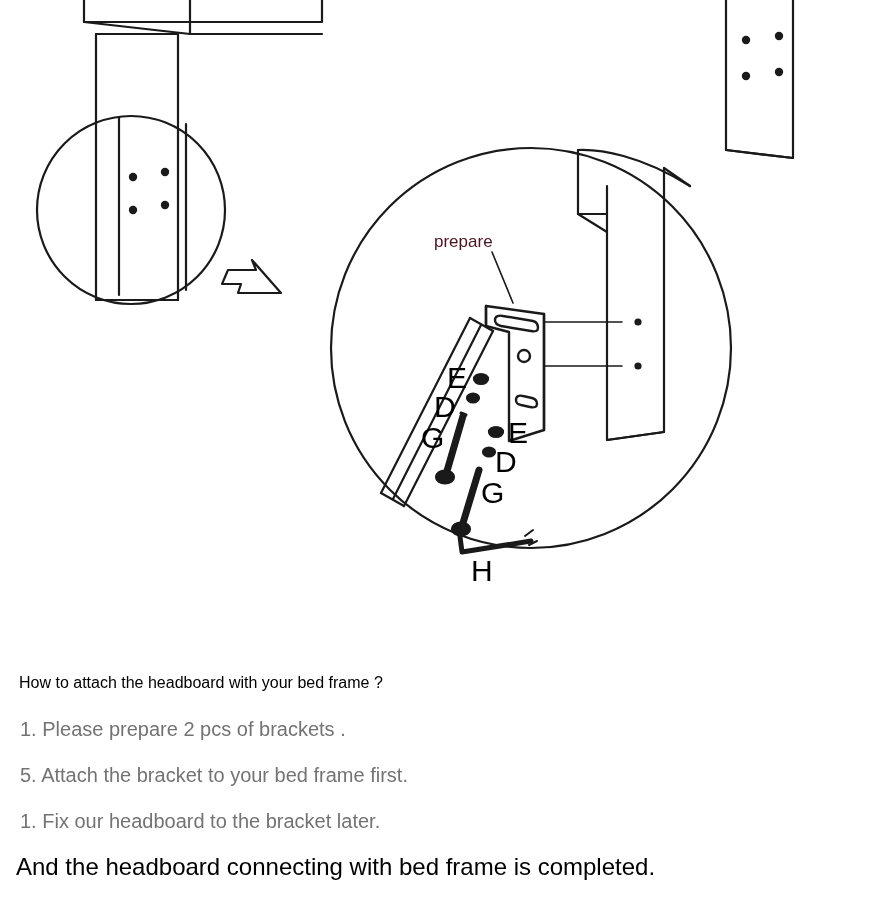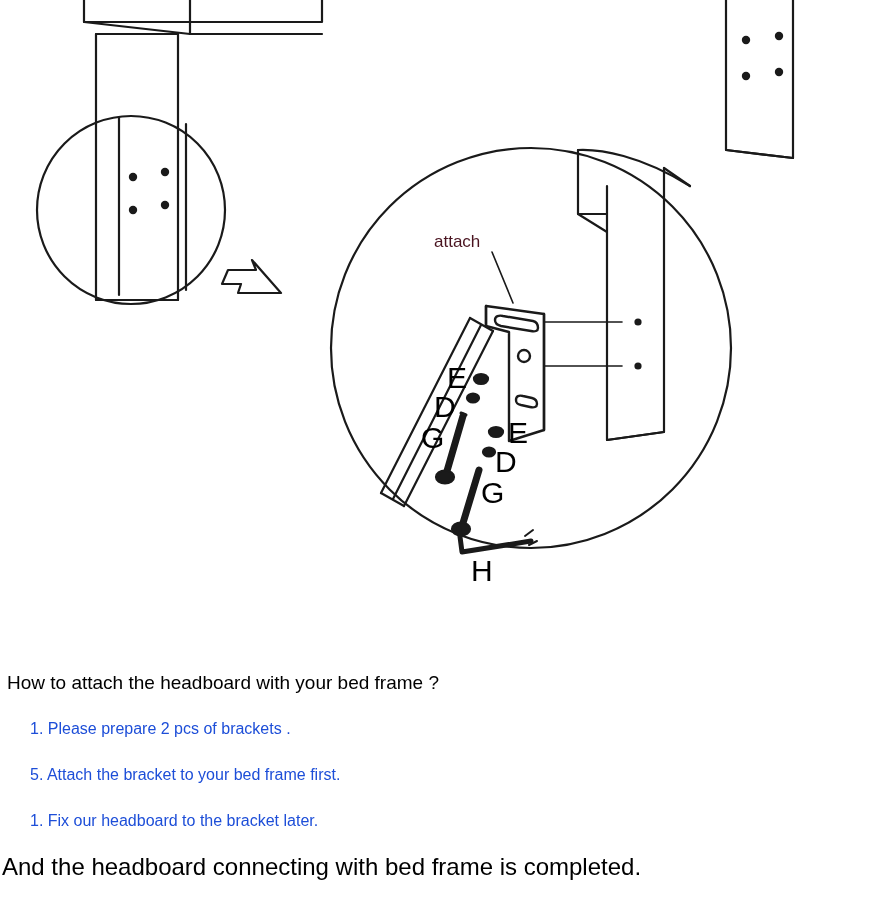--- a/index.html
+++ b/index.html
@@ -39,40 +39,40 @@
     font-size: 17px;
     color: #4a1420;
   }
   #instructions {
     position: absolute;
     left: 0;
     top: 660px;
     width: 875px;
   }
   .instr-heading {
-    font-size: 19px;
+    font-size: 16px;
     line-height: 46px;
-    padding-left: 7px;
+    padding-left: 19px;
     color: #000;
   }
   .instr-list {
     margin: 0;
     padding: 0;
     list-style: none;
   }
   .instr-item {
-    font-size: 16px;
+    font-size: 20px;
     line-height: 46px;
-    padding-left: 30px;
-    color: #1d4ed8;
+    padding-left: 20px;
+    color: #737373;
   }
   .instr-footer {
     font-size: 24px;
     line-height: 46px;
-    padding-left: 2px;
+    padding-left: 16px;
     color: #000;
   }
 </style>
 </head>
 <body>
 
 <div id="diagram-area">
   <svg width="875" height="640" viewBox="0 0 875 640" xmlns="http://www.w3.org/2000/svg">
     <g fill="none" stroke="#1a1a1a" stroke-width="2.2" stroke-linejoin="round" stroke-linecap="round">
 
@@ -192,21 +192,21 @@
       <g stroke-width="5">
         <path d="M459 529 L462 552 L531 541"></path>
       </g>
       <g stroke-width="2">
         <path d="M525 536 L533 530"></path>
         <path d="M529 545 L537 541"></path>
       </g>
     </g>
   </svg>
 
-  <div class="lbl bracket-label" style="left:434px; top:232px;">attach</div>
+  <div class="lbl bracket-label" style="left:434px; top:232px;">prepare</div>
 
   <div class="lbl part-letter" style="left:447px; top:363px;">E</div>
   <div class="lbl part-letter" style="left:434px; top:392px;">D</div>
   <div class="lbl part-letter" style="left:421px; top:423px;">G</div>
   <div class="lbl part-letter" style="left:508px; top:418px;">E</div>
   <div class="lbl part-letter" style="left:495px; top:447px;">D</div>
   <div class="lbl part-letter" style="left:481px; top:478px;">G</div>
   <div class="lbl part-letter" style="left:471px; top:556px;">H</div>
 </div>
 

